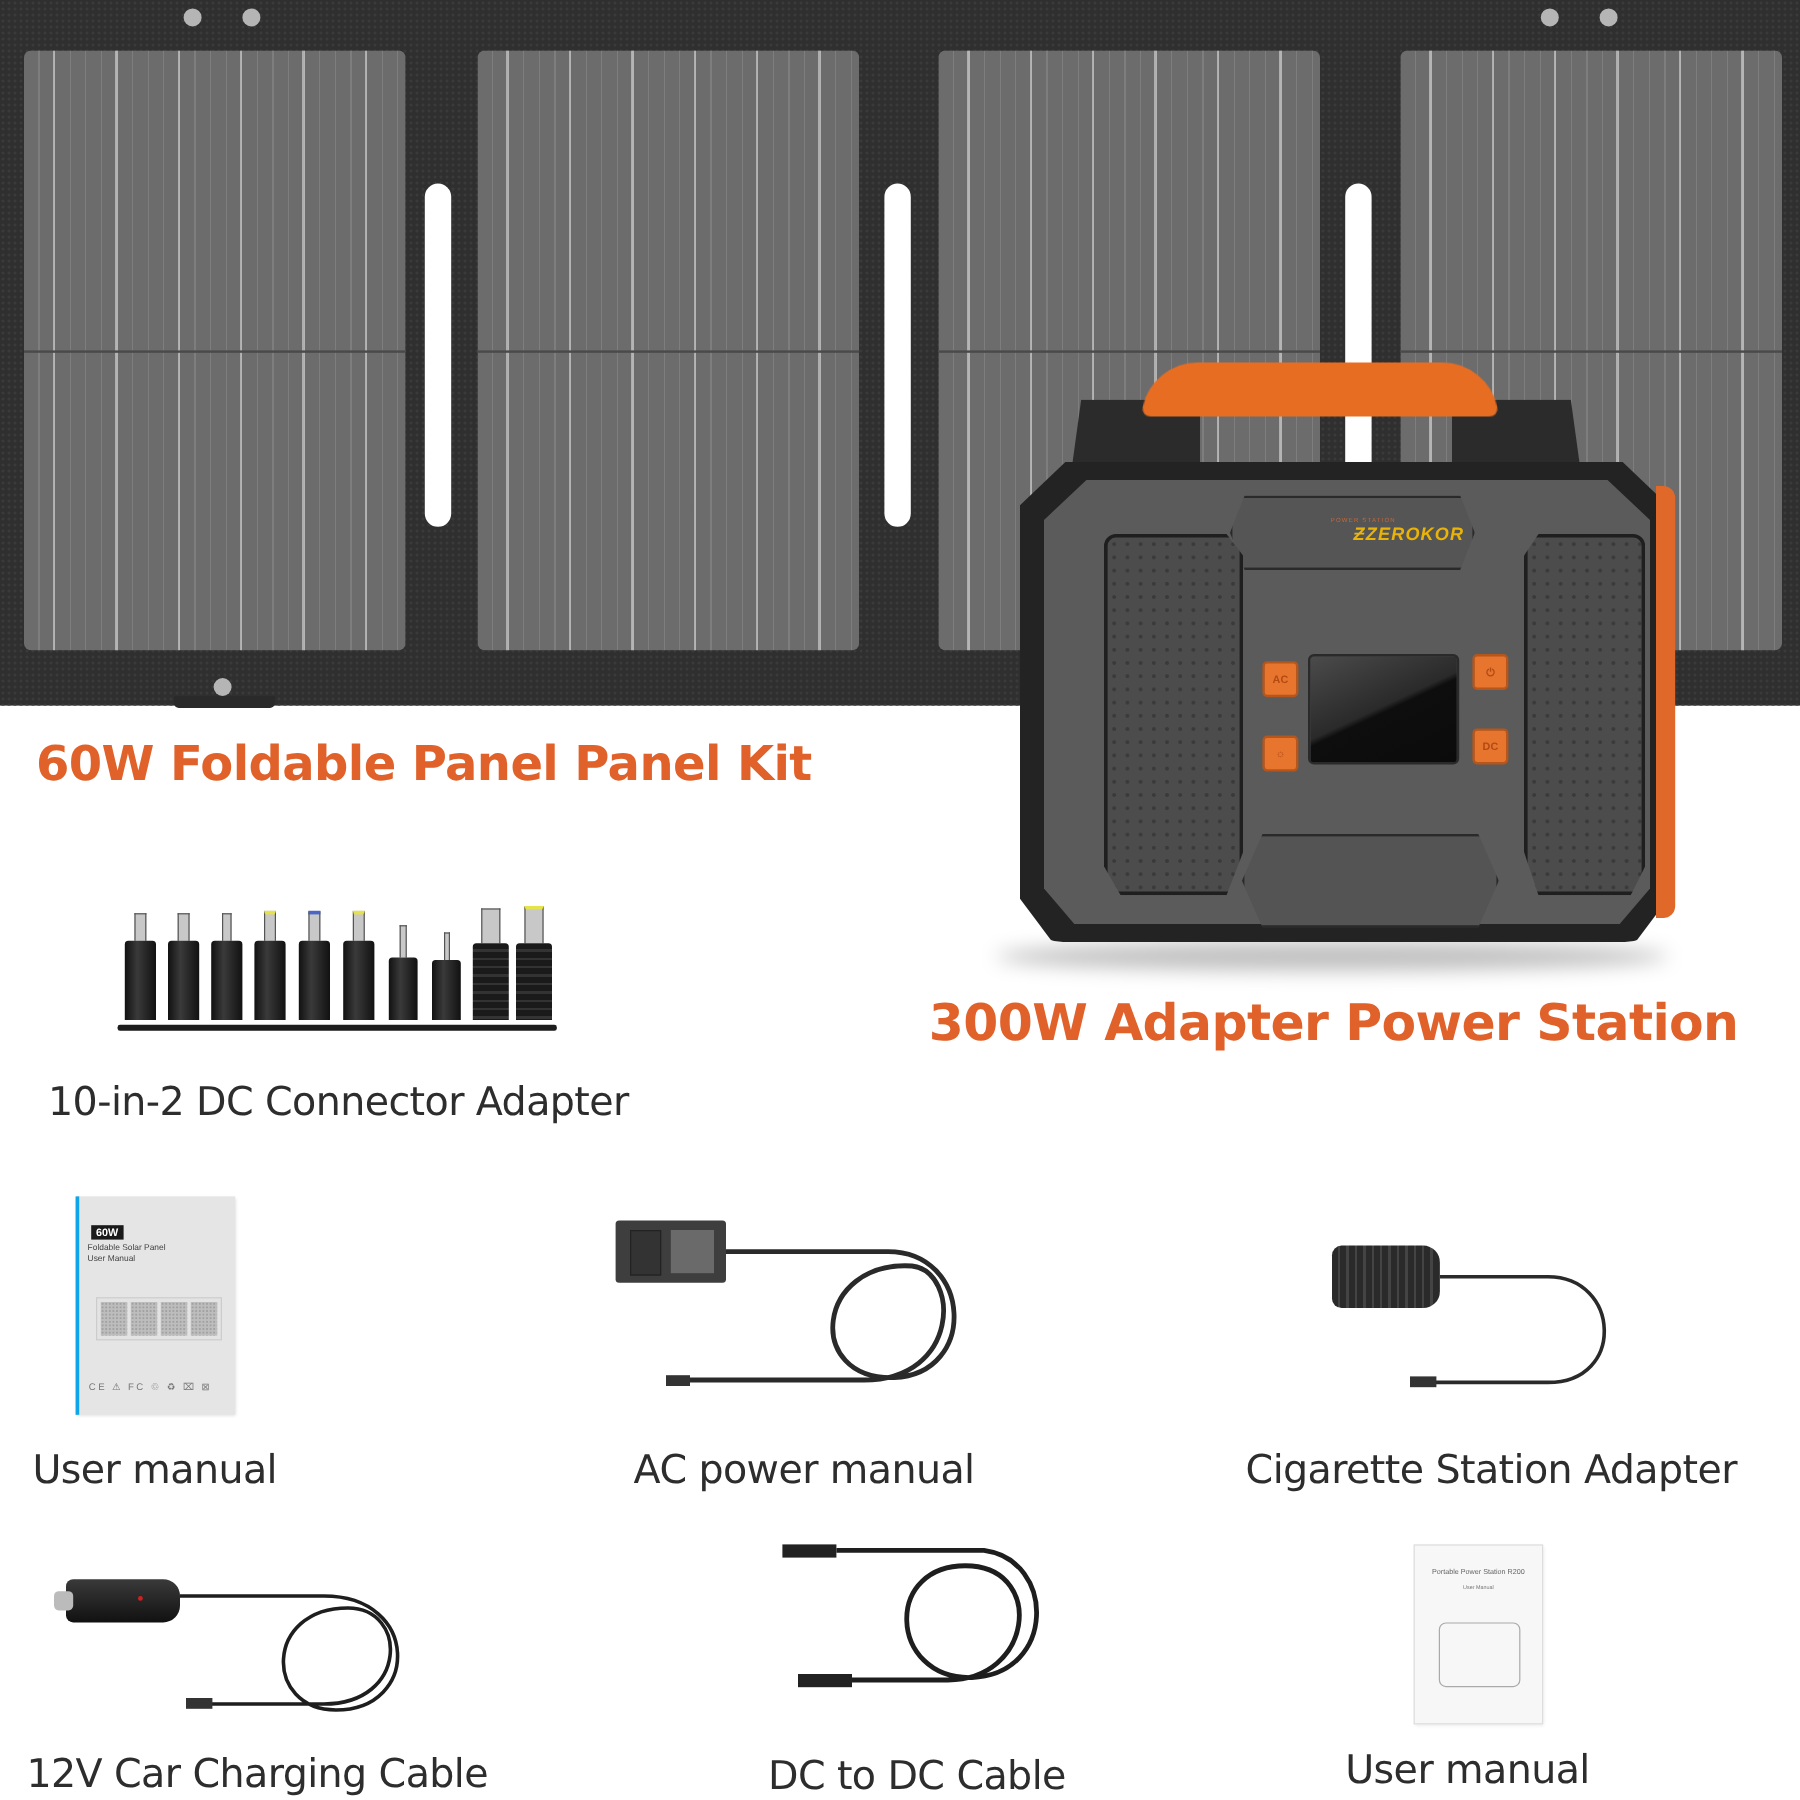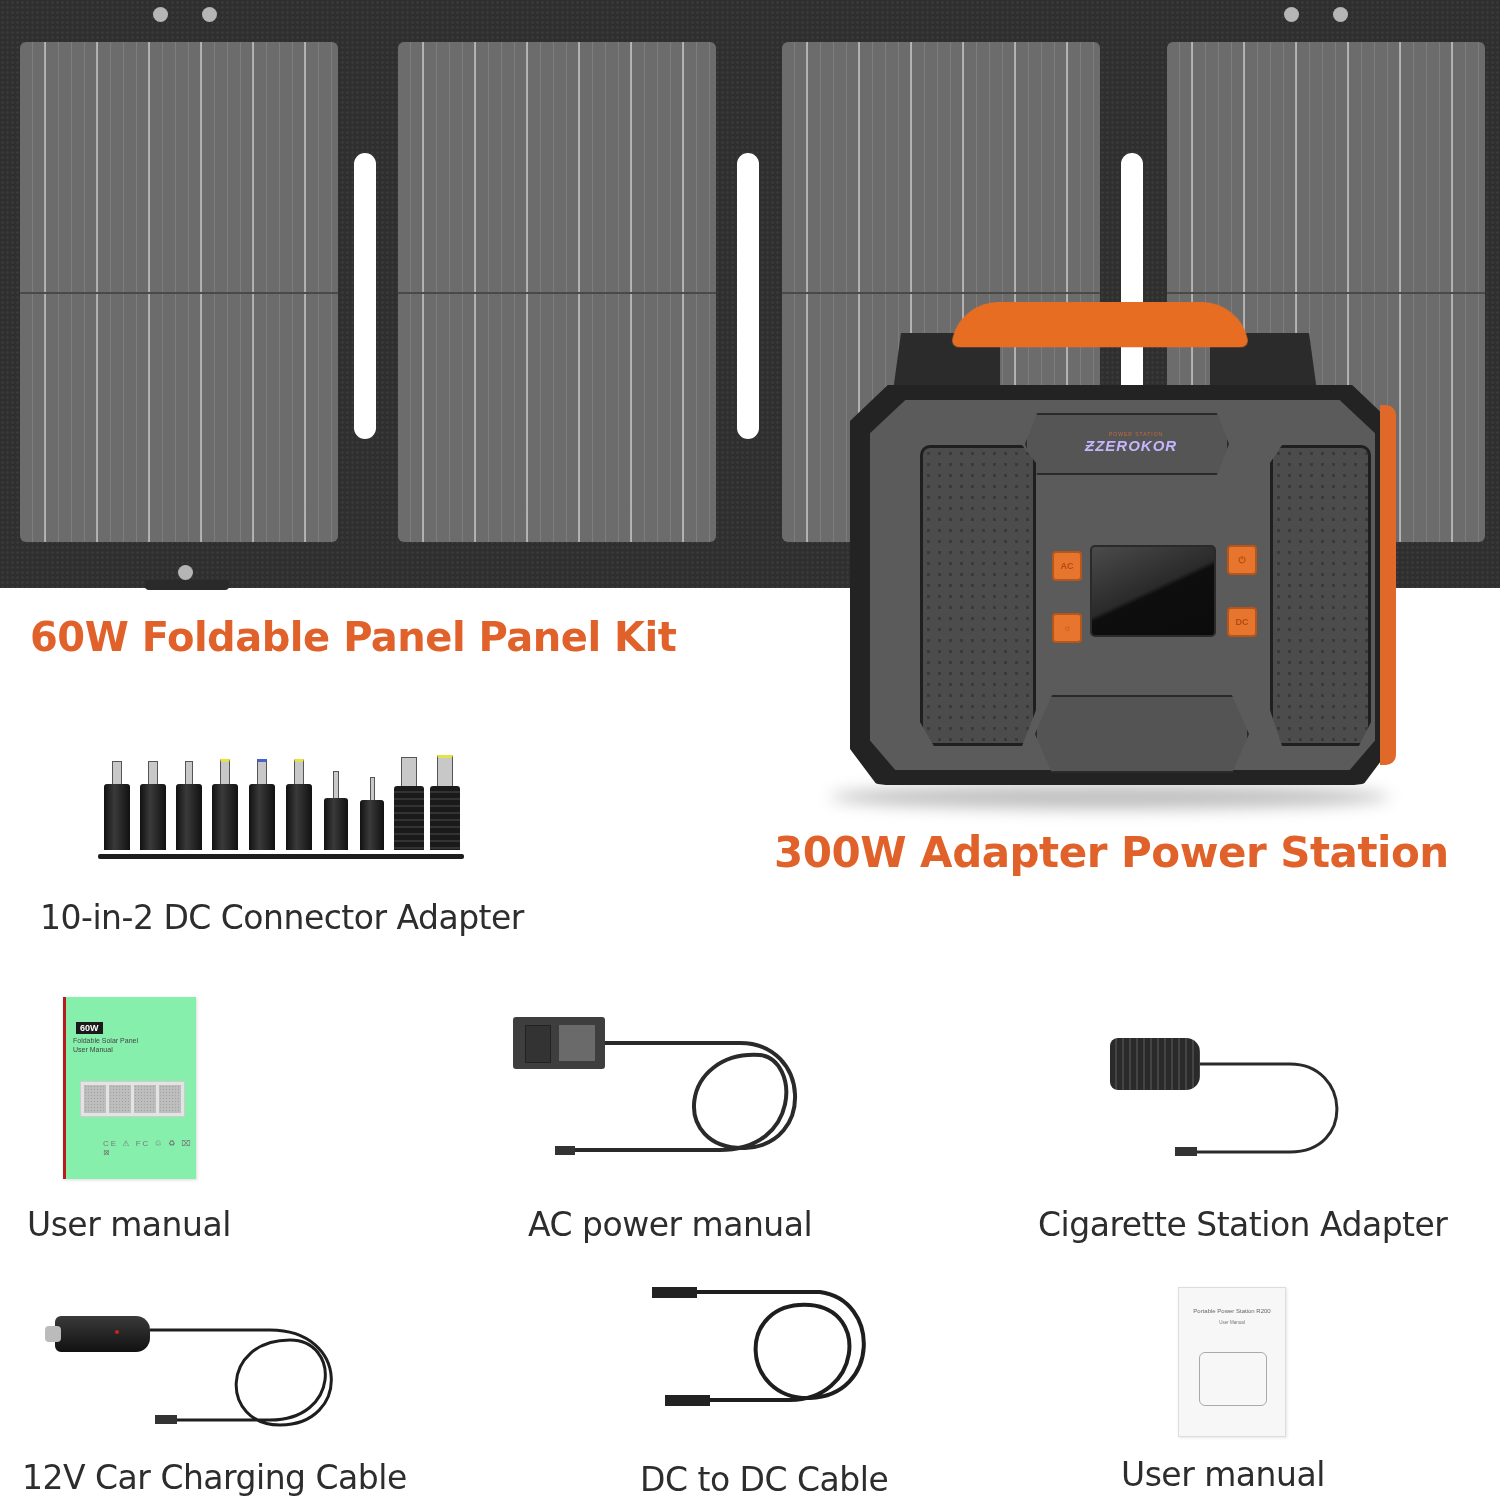--- a/index.html
+++ b/index.html
@@ -38,38 +38,38 @@
   .dc-port { width: 14px; height: 14px; border-radius: 50%; background: #2b2b2b; border: 2px solid #d0d0d0; }
   .usb { width: 6px; height: 36px; background: #3c3c3c; border: 1px solid #cbb; }
   .usb.blue { background: #3b3f8a; }
 
   .speaker { background: #4c4c4c; border: 3px solid #1f1f1f; border-radius: 10px;
     background-image: radial-gradient(#3a3a3a 1.4px, transparent 1.8px); background-size: 11px 11px; }
   .speaker.l { clip-path: polygon(0 0, 88% 0, 100% 6%, 100% 88%, 88% 100%, 12% 100%, 0 92%); }
   .speaker.r { clip-path: polygon(12% 0, 100% 0, 100% 92%, 88% 100%, 12% 100%, 0 88%, 0 6%); }
   .top-plate { background: #555; border: 2px solid #2a2a2a; clip-path: polygon(6% 0, 94% 0, 100% 50%, 94% 100%, 6% 100%, 0 50%); }
   .bottom-plate { background: #545454; border: 2px solid #2a2a2a; clip-path: polygon(8% 0, 92% 0, 100% 50%, 92% 100%, 8% 100%, 0 50%); }
-  .brand { color: #c4b5fd; font-weight: bold; font-style: italic; font-size: 15px; letter-spacing: 1px; }
+  .brand { color: #eab308; font-weight: bold; font-style: italic; font-size: 15px; letter-spacing: 1px; margin-left: 43px; }
   .brand-sub { color: #c8693b; font-size: 5px; letter-spacing: 1px; }
   .lcd { background: linear-gradient(155deg, #4b4b4b 0%, #2a2a2a 48%, #0e0e0e 52%, #0b0b0b 100%); border-radius: 5px; border: 2px solid #2a2a2a; }
   .ctrl-btn { width: 26px; height: 26px; background: #e7752e; border-radius: 4px; border: 2px solid #b5561d;
      color: #b24a14; font-size: 9px; display: flex; align-items: center; justify-content: center; font-weight: bold; }
 
   
   .heading-orange { color: #e0622a; font-weight: bold; font-family: "DejaVu Sans", sans-serif; letter-spacing: -0.5px; }
   .label-dark { color: #2d2d2d; font-family: "DejaVu Sans", sans-serif; letter-spacing: -0.5px; }
 
   
   .tips-base { left: 98px; top: 854px; width: 366px; height: 5px; background: #1d1d1d; border-radius: 2px; }
   .tip { position: absolute; bottom: 10px; }
   .tip .pin { margin: 0 auto; background: #c8c8c8; border: 1px solid #555; border-bottom: none; }
   .tip .body { background: linear-gradient(90deg,#111,#3a3a3a 40%,#111); border-radius: 3px 3px 0 0; }
 
   
-  .manual { background: #86efac; border-left: 3px solid #b91c1c; box-shadow: 1px 1px 3px rgba(0,0,0,.15); }
+  .manual { background: #e5e5e5; border-left: 3px solid #0ea5e9; box-shadow: 1px 1px 3px rgba(0,0,0,.15); }
   .manual-badge { background: #1a1a1a; color: #fff; font-weight: bold; font-size: 9px; padding: 1px 4px; display: inline-block; }
   .manual-text { color: #444; font-size: 7px; line-height: 9px; }
   .mini-panels { display: flex; gap: 3px; padding: 3px; background: #e3e3e3; border: 1px solid #ccc; }
   .mini-panels span { width: 22px; height: 28px; background: #bdbdbd;
     background-image: radial-gradient(#a0a0a0 .8px, transparent 1px); background-size: 3px 3px; }
   .cert { color: #777; font-size: 8px; letter-spacing: 2px; }
   .manual2 { background: #f7f7f7; border: 1px solid #ddd; box-shadow: 1px 1px 3px rgba(0,0,0,.1); }
   .manual2-title { color: #666; font-size: 6px; text-align: center; }
   .manual2-sub { color: #777; font-size: 4.5px; text-align: center; }
   .mini-station { border: 1px solid #aaa; border-radius: 6px; }
@@ -194,21 +194,21 @@
 <div class="abs manual" style="left:63px;top:997px;width:130px;height:182px;">
   <div class="abs" style="left:10px;top:20px;"><span class="manual-badge">60W</span></div>
   <div class="abs manual-text" style="left:7px;top:39px;">Foldable Solar Panel</div>
   <div class="abs manual-text" style="left:7px;top:48px;">User Manual</div>
   <div class="abs mini-panels" style="left:14px;top:84px;">
       <span></span>
       <span></span>
       <span></span>
       <span></span>
     </div>
-  <div class="abs cert" style="left:8px;top:142px;margin-left:29px;">CE ⚠ FC ♲ ♻ ⌧ ⊠</div>
+  <div class="abs cert" style="left:8px;top:154px;">CE ⚠ FC ♲ ♻ ⌧ ⊠</div>
 </div>
 
 <div class="abs" style="left:513px;top:1017px;width:92px;height:52px;background:#3e3e3e;border-radius:3px;">
   <div class="abs" style="left:12px;top:8px;width:24px;height:36px;background:#333;border:1px solid #222;"></div>
   <div class="abs" style="left:46px;top:8px;width:36px;height:36px;background:#6a6a6a;"></div>
 </div>
 <svg style="left:0;top:0;" width="1500" height="1500">
   <path d="M605 1043 L 740 1043 C 810 1043, 815 1145, 745 1148 C 670 1150, 680 1050, 760 1055 C 800 1060, 800 1150, 720 1150 L 570 1150" fill="none" stroke="#2a2a2a" stroke-width="4"></path>
   <rect x="555" y="1146" width="20" height="9" fill="#333"></rect>
 </svg>

